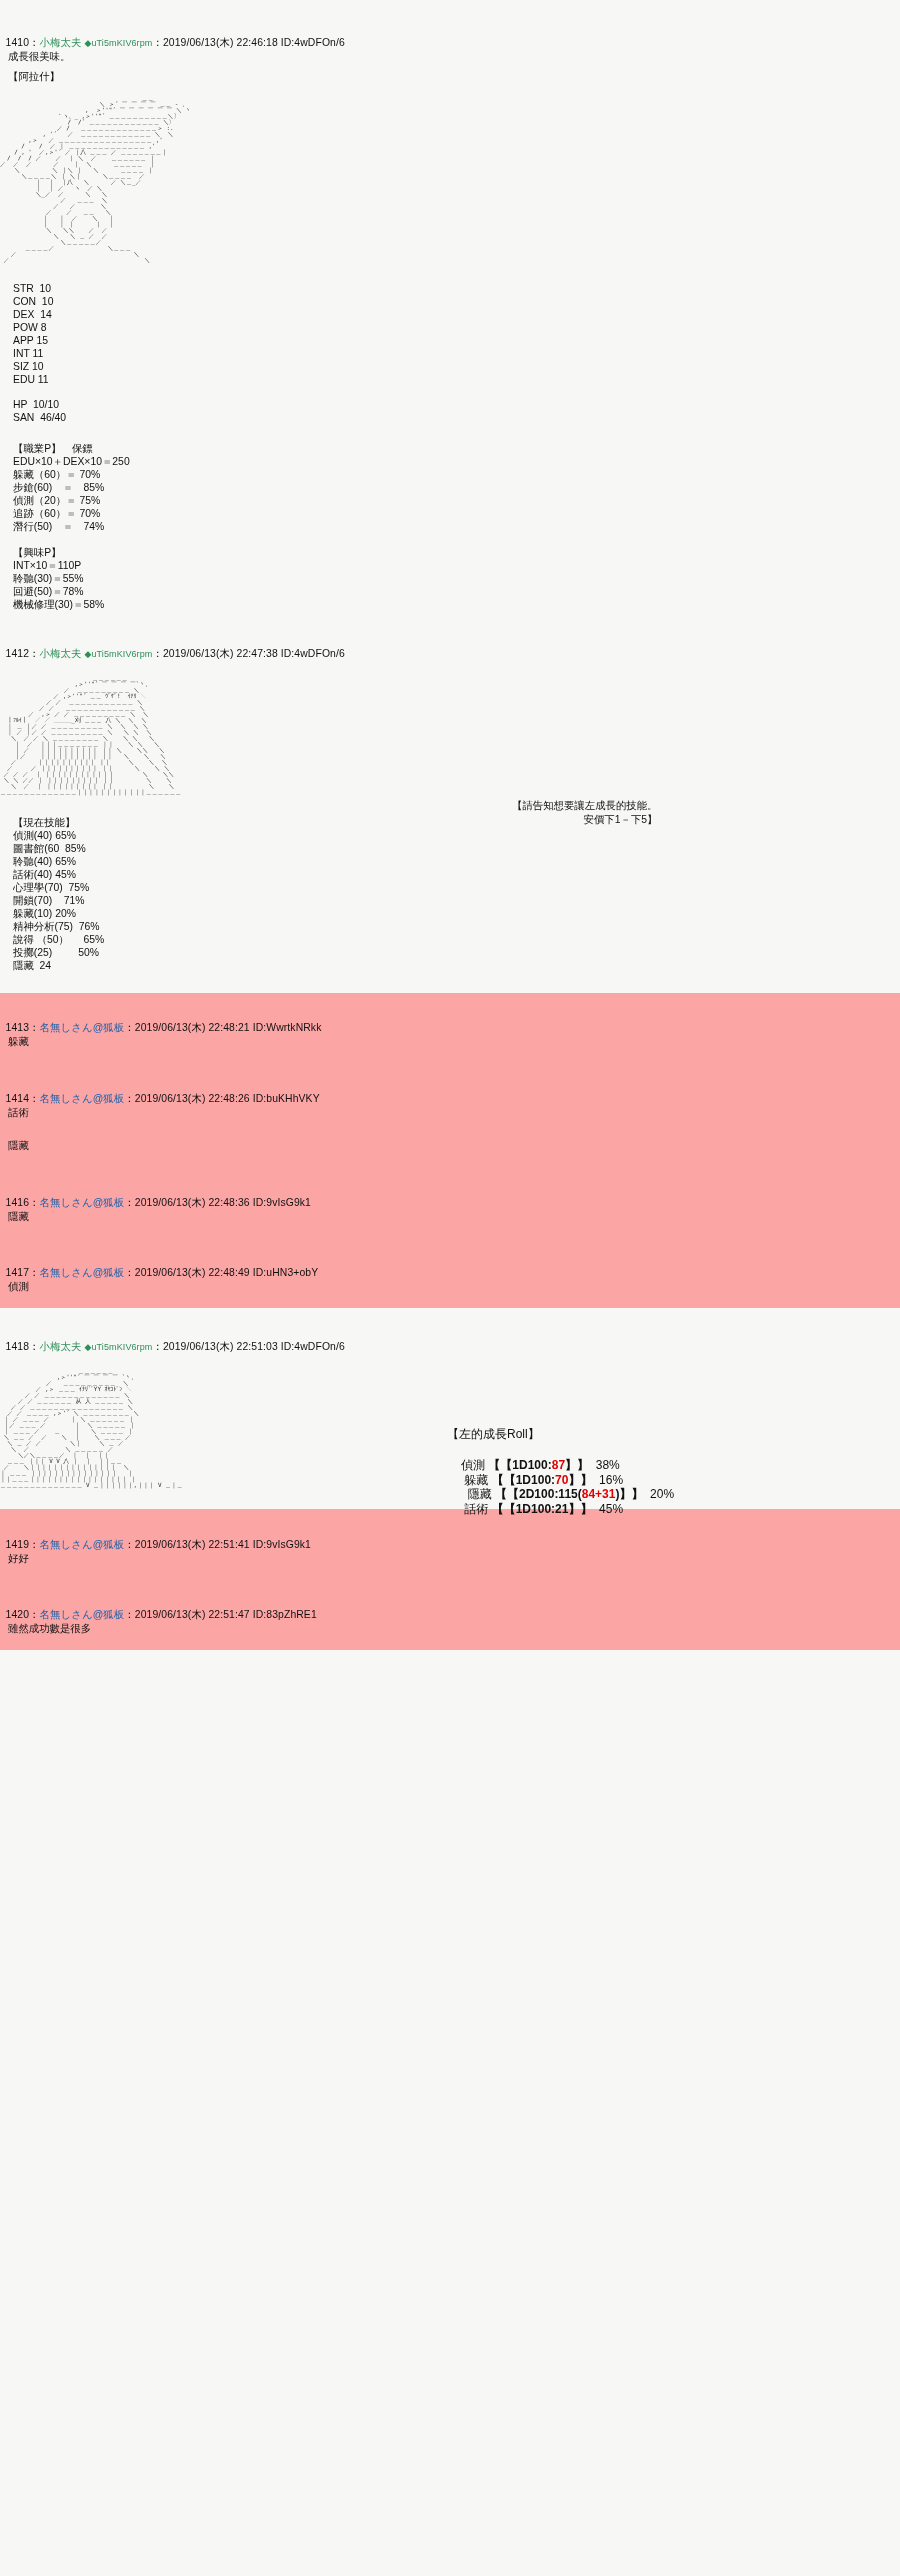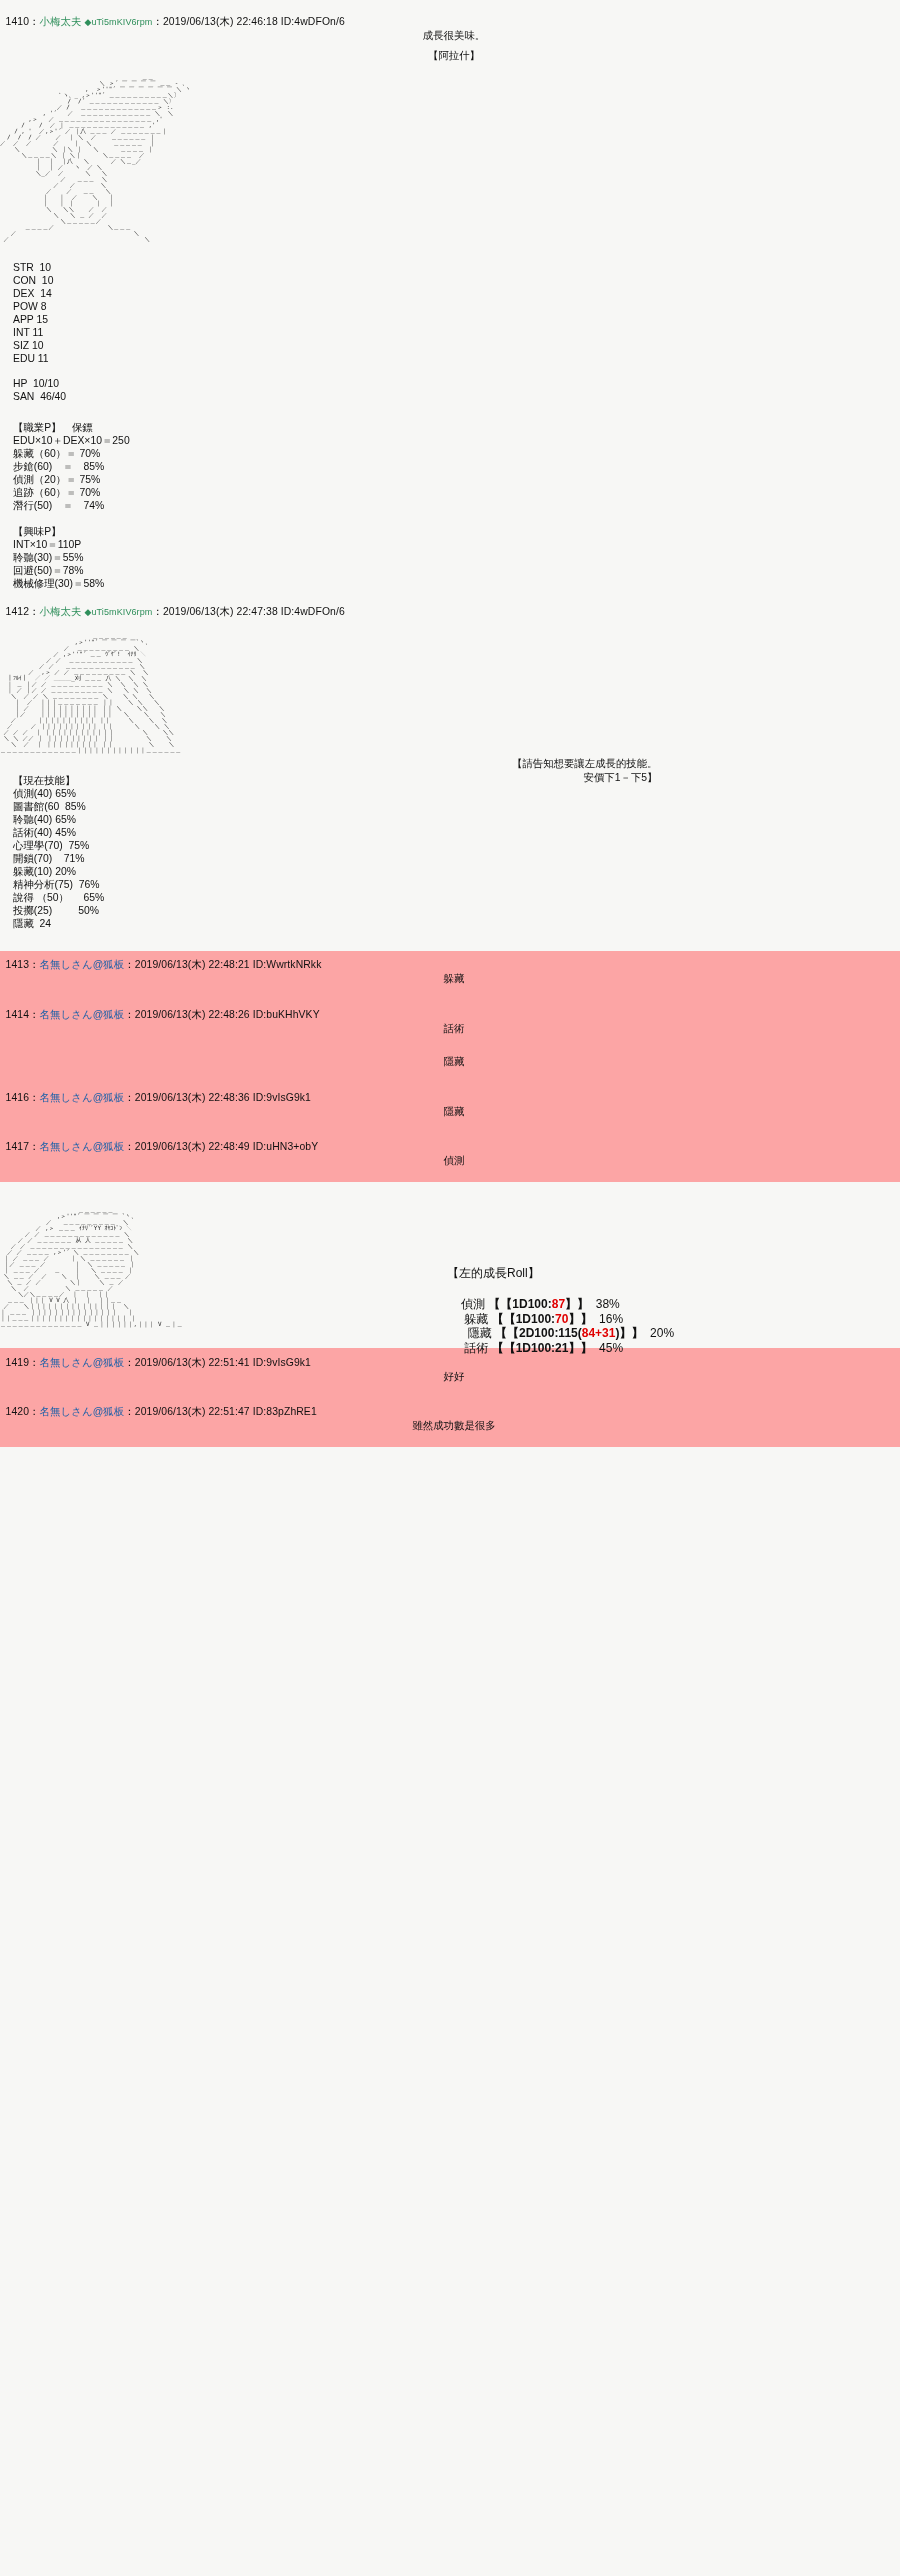--- a/index.html
+++ b/index.html
@@ -17,20 +17,21 @@
     overflow: hidden;
   }
 
   
   .post-header {
     font-size: 10.4px;
     line-height: 14px;
     white-space: nowrap;
     padding-left: 5.5px;
     letter-spacing: 0.1px;
+    margin-top: 21px;
   }
   .post-header .num { color: #111111; }
   .post-header .sep { color: #111111; }
   .post-header .name-op {
     color: #2f8f5b;
     font-weight: normal;
   }
   .post-header .trip {
     color: #2f8f5b;
     font-size: 9px;
@@ -39,21 +40,20 @@
     color: #1a5fa8;
   }
   .post-header .meta { color: #111111; }
 
   
   .post-body {
     font-size: 10.4px;
     line-height: 14px;
     padding-left: 8px;
     color: #111;
-    text-align: center;
   }
 
   .op-post { background: transparent; }
   .reply-group {
     background: #fca5a5;
   }
   .reply-block { padding: 0 0 0 0; }
   .reply-block .post-header { padding-top: 2.1px; }
   .reply-block .post-body { padding-bottom: 7px; }
 
@@ -261,20 +261,23 @@
         <span class="num">1417</span><span class="sep">：</span><span class="name-anon">名無しさん@狐板</span><span class="sep">：</span><span class="meta">2019/06/13(木)</span> <span class="meta">22:48:49</span> <span class="meta">ID:uHN3+obY</span>
       </div>
       <div class="post-body">偵測</div>
     </div>
 
     <div style="height:7px"></div>
   </div>
 
   <div class="op-post">
     <div style="height:11px"></div>
+    <div class="post-header">
+      <span class="num">1418</span><span class="sep">：</span><span class="name-op">小梅太夫</span>&nbsp;<span class="trip">◆uTi5mKIV6rpm</span><span class="sep">：</span><span class="meta">2019/06/13(木)</span> <span class="meta">22:51:03</span> <span class="meta">ID:4wDFOn/6</span>
+    </div>
 
     <div class="aa-wrap" style="margin-top:14px;">
       <pre class="aa">                      ＿＿＿＿＿＿
                 ,＞''"´ ￣ ￣ ￣ ￣ `丶、
              ／   ＿＿＿＿＿＿＿＿＿  ＼
           ／ ,＞ ＿＿＿ ｲﾅﾘ`ﾞYY ｵﾔｺﾄﾞﾝ ＼
        ／ ／ ＿＿＿＿＿＿＿＿＿＿＿＿＿ ＼
      ／ ／ ＿＿＿＿＿＿ 从 人 ＿＿＿＿＿ ＼
    ／ ／ ＿＿＿＿＿＿＿＿＿＿＿＿＿＿＿＿ ＼
   ／ ／ ＿＿＿＿ ,＞'´ ＼ ＿＿＿＿＿＿＿＿ ＼

